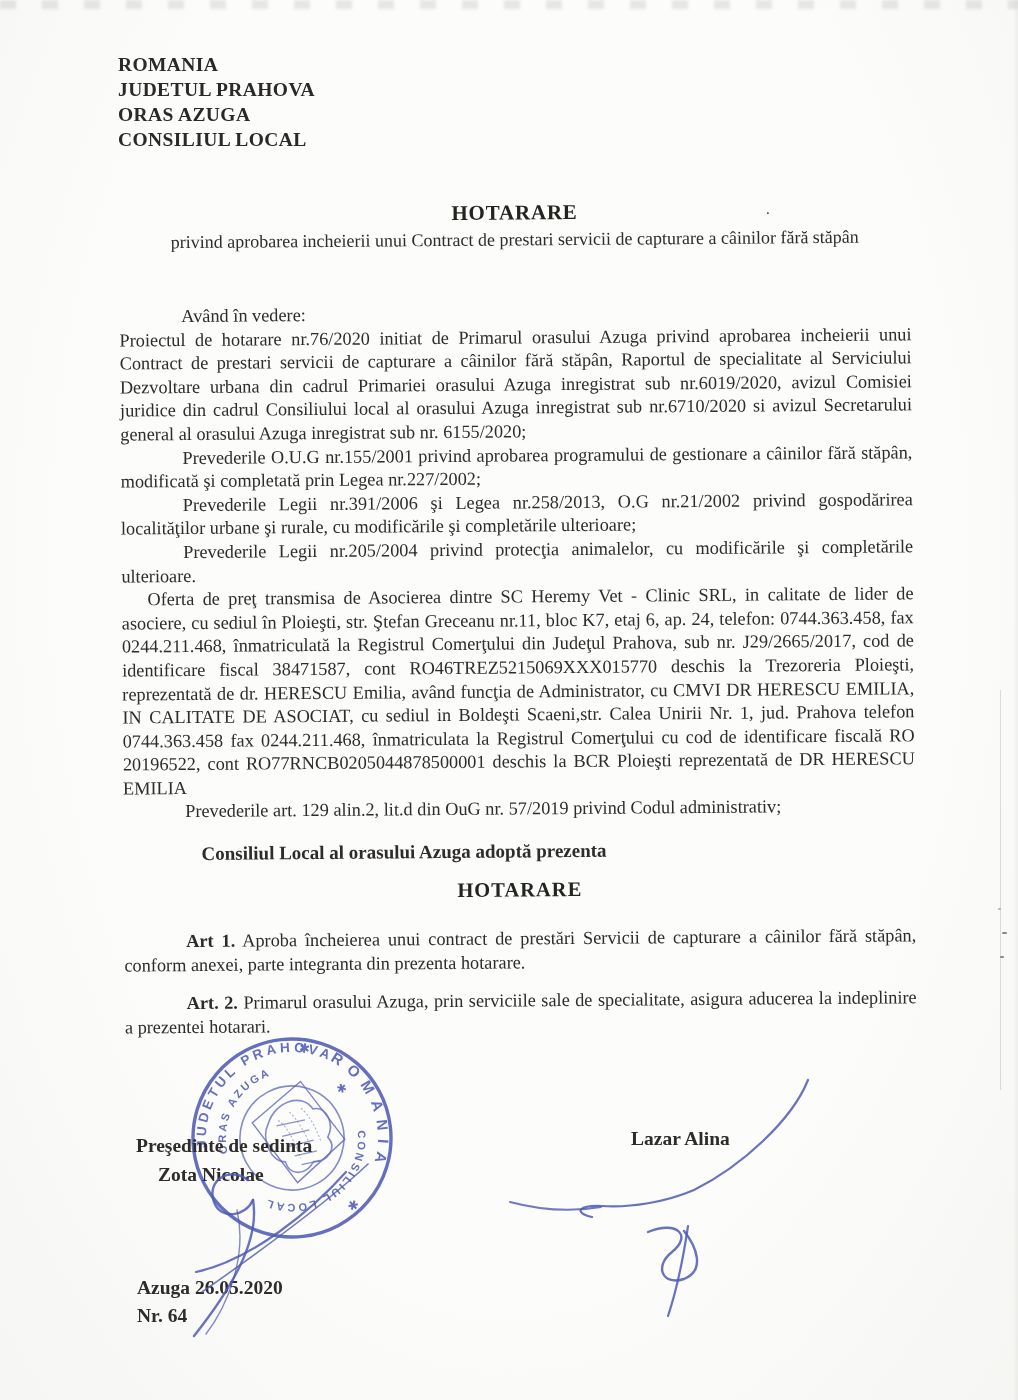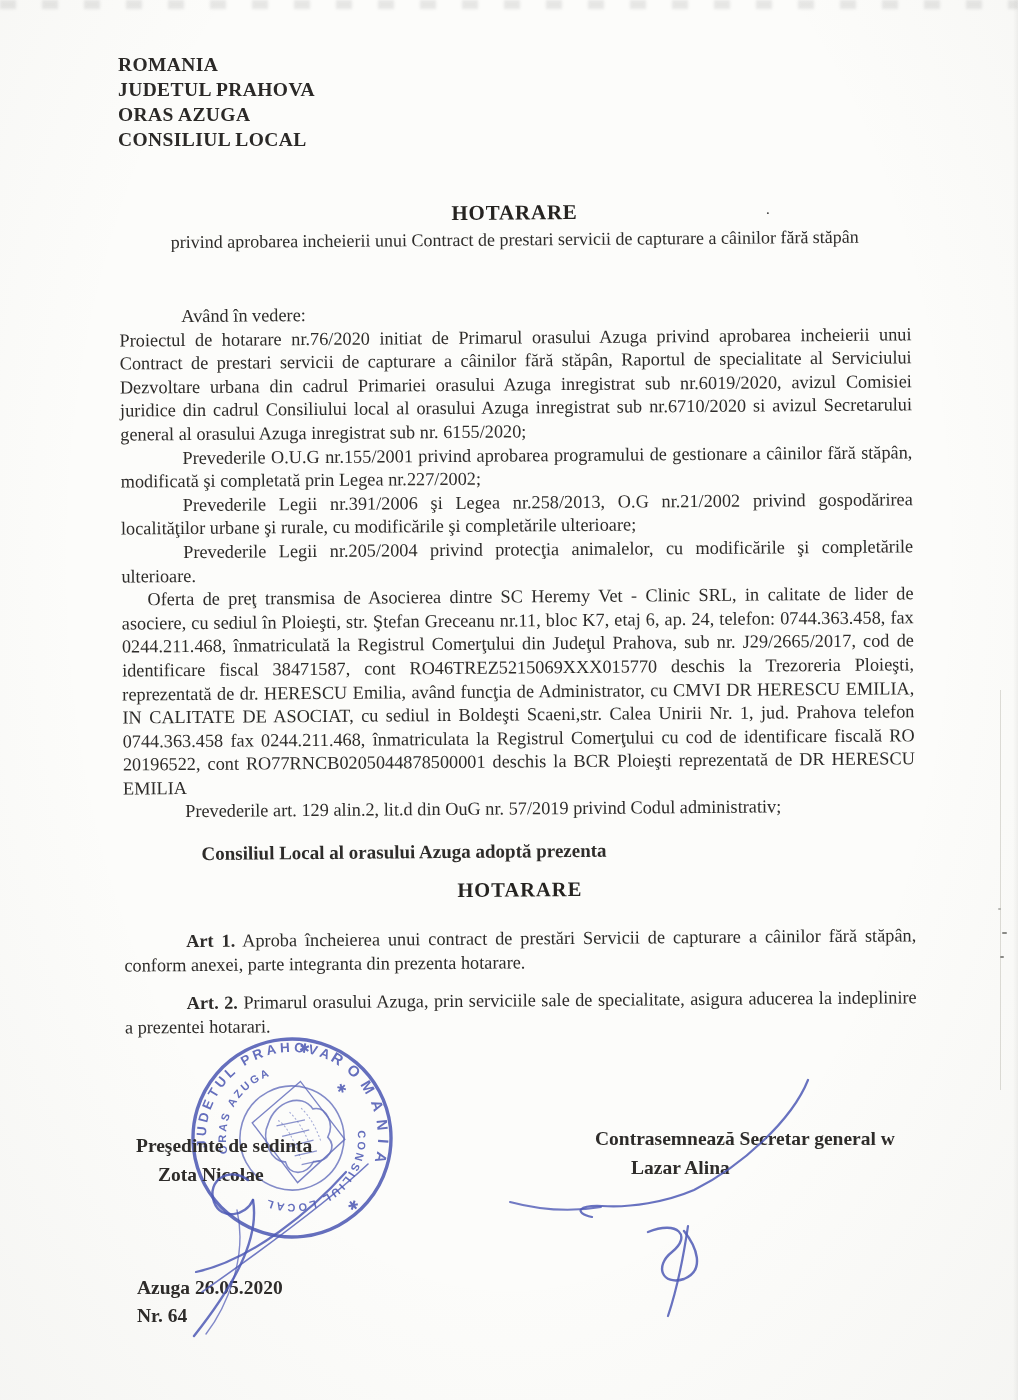--- a/index.html
+++ b/index.html
@@ -151,21 +151,20 @@
         <path d="M 112 94 c 6 10 4 28 2 44 m 12 -46 c 4 12 4 30 2 44 m 10 -42 c 4 10 4 26 2 38" stroke-width="1" opacity="0.6" stroke-dasharray="2 2"></path>
       </g>
     </g>
   </svg>
 
   <div class="sig-left">
     <div>Preşedinte de sedinta</div>
     <div class="name">Zota Nicolae</div>
   </div>
   <div class="sig-right">
-    <div>Contrasemnează  Secretar general w</div>
     <div class="name">Lazar Alina</div>
   </div>
 
   <div class="footer-block">
     <div>Azuga 26.05.2020</div>
     <div>Nr. 64</div>
   </div>
 
   <svg class="scribble" style="left:140px;top:1120px;" width="280" height="230" viewBox="0 0 280 230">
     <path d="M 108 60 C 90 46 66 60 74 82 C 81 101 106 96 113 80" stroke-width="2.4" opacity="0.85"></path>

